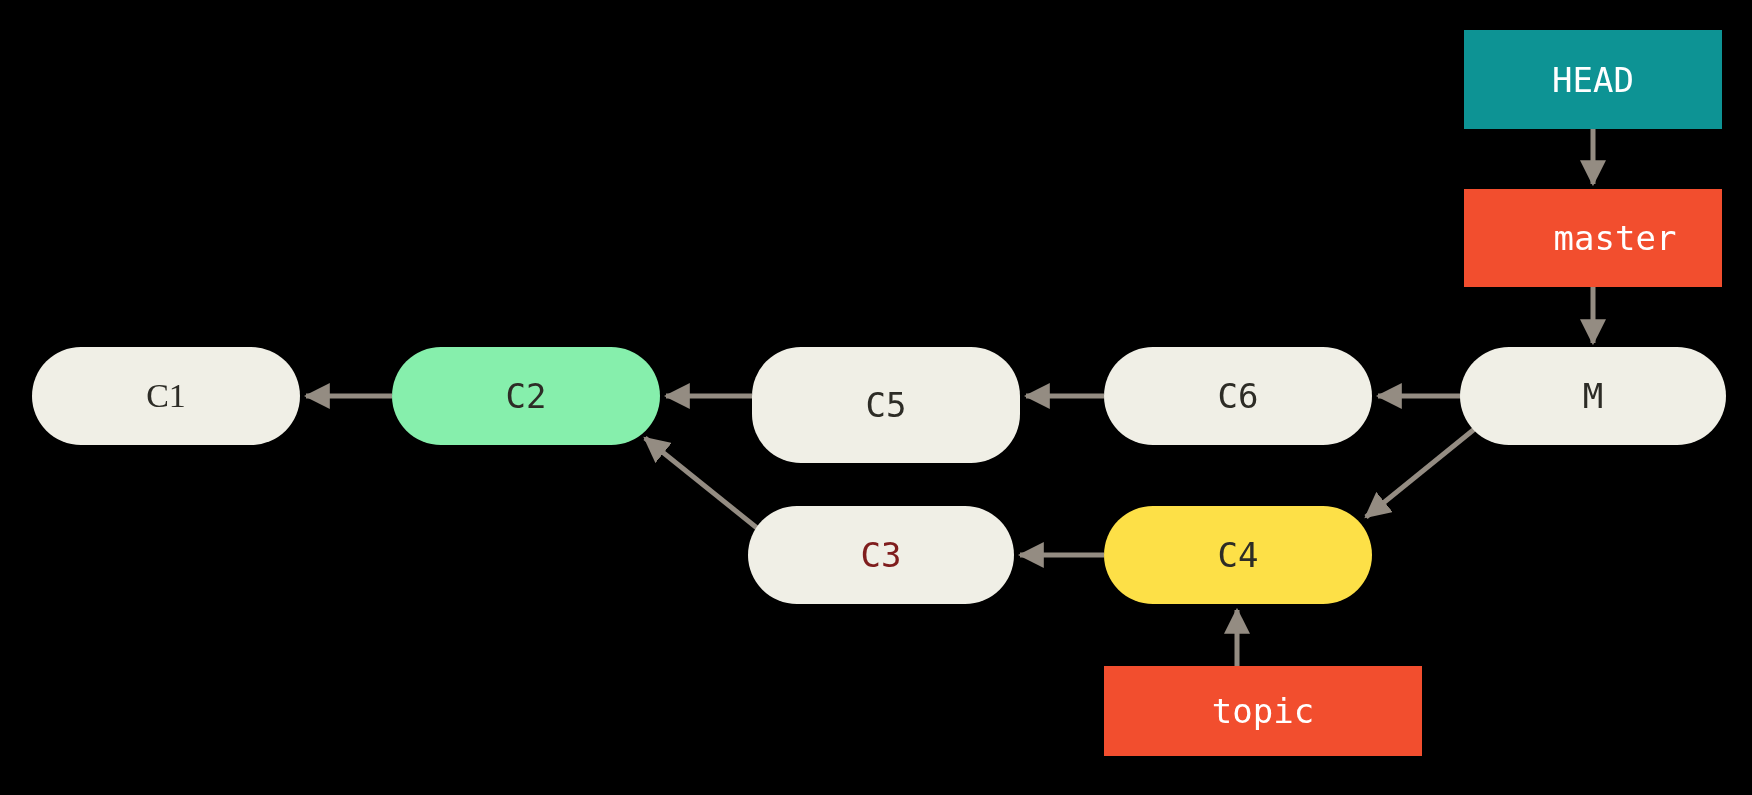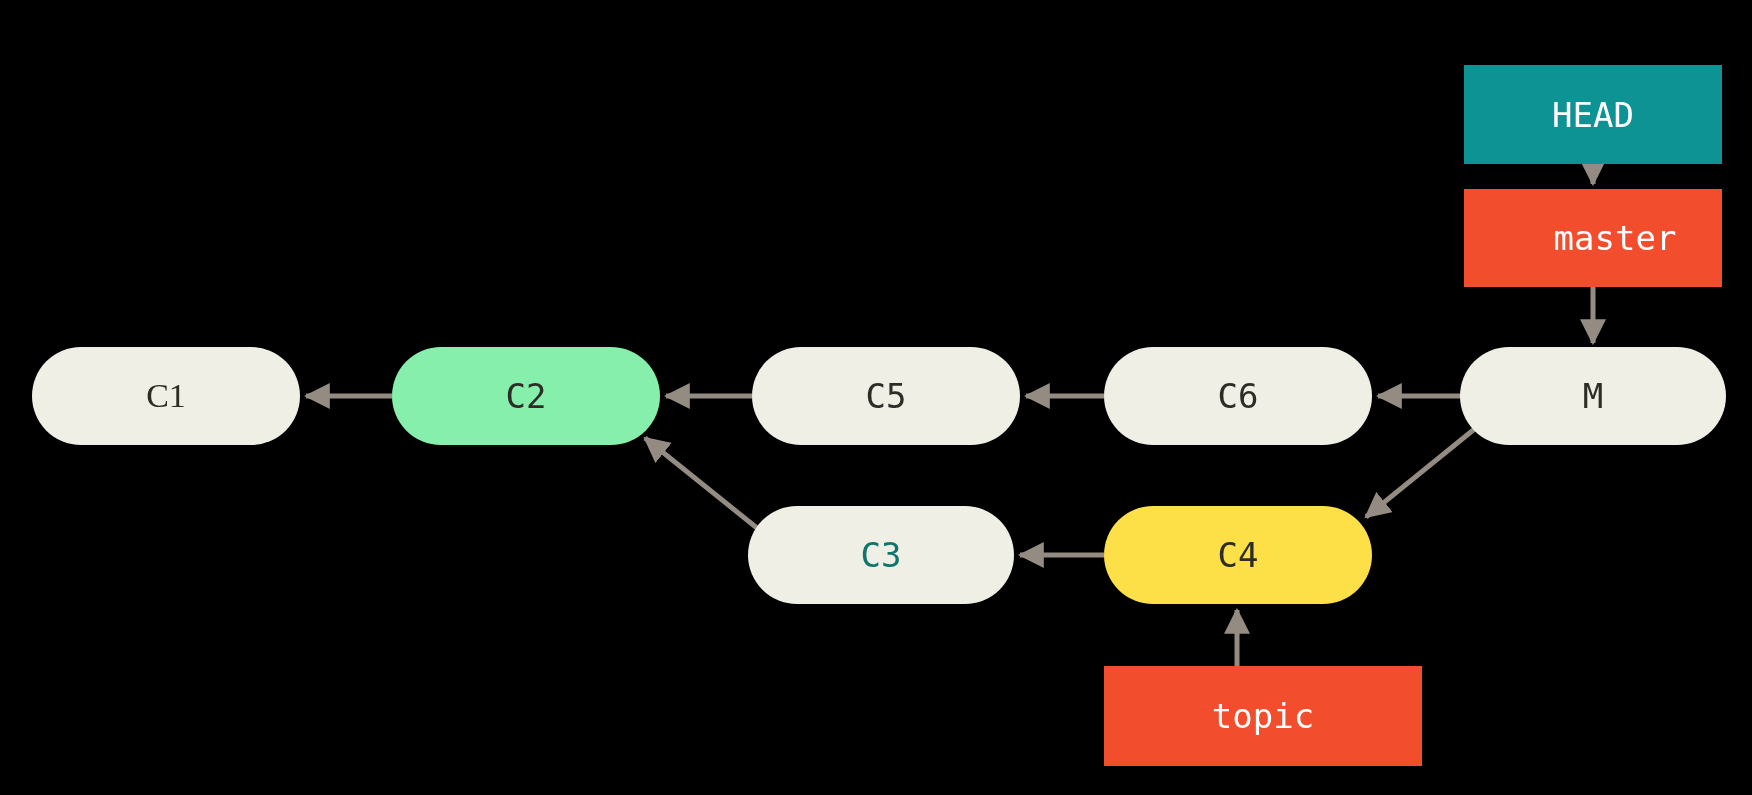--- a/index.html
+++ b/index.html
@@ -59,38 +59,38 @@
         <line x1="1237" y1="666" x2="1237" y2="610" stroke="#948c82" stroke-width="5" marker-end="url(#arrowhead)"></line>
       </g>
   </svg>
   <div id="nodes-layer">
       <div class="node node--commit" style="left: 32px; top: 347px; width: 268px; height: 98px; background: rgb(240, 239, 230);">
         <span class="node__label" style="color: rgb(45, 44, 38); font-family: Liberation Serif, serif;">C1</span>
       </div>
       <div class="node node--commit" style="left: 392px; top: 347px; width: 268px; height: 98px; background: #86efac;">
         <span class="node__label" style="color: rgb(45, 44, 38);">C2</span>
       </div>
-      <div class="node node--commit" style="left: 752px; top: 347px; width: 268px; height: 98px; background: rgb(240, 239, 230);">
+      <div class="node node--commit" style="left: 752px; top: 347px; width: 268px; height: 116px; background: rgb(240, 239, 230);">
         <span class="node__label" style="color: rgb(45, 44, 38);">C5</span>
       </div>
       <div class="node node--commit" style="left: 1104px; top: 347px; width: 268px; height: 98px; background: rgb(240, 239, 230); justify-content: center;">
         <span class="node__label" style="color: rgb(45, 44, 38);">C6</span>
       </div>
       <div class="node node--commit" style="left: 1460px; top: 347px; width: 266px; height: 98px; background: rgb(240, 239, 230);">
         <span class="node__label" style="color: rgb(45, 44, 38);">M</span>
       </div>
       <div class="node node--commit" style="left: 748px; top: 506px; width: 266px; height: 98px; background: rgb(240, 239, 230);">
-        <span class="node__label" style="color: #0f766e;">C3</span>
+        <span class="node__label" style="color: #7f1d1d;">C3</span>
       </div>
       <div class="node node--commit" style="left: 1104px; top: 506px; width: 268px; height: 98px; background: #fde047;">
         <span class="node__label" style="color: rgb(45, 44, 38);">C4</span>
       </div>
-      <div class="node node--ref" style="left: 1464px; top: 30px; width: 258px; height: 99px; background: rgb(13, 147, 148); margin-top: 35px;">
+      <div class="node node--ref" style="left: 1464px; top: 30px; width: 258px; height: 99px; background: rgb(13, 147, 148);">
         <span class="node__label" style="color: rgb(255, 255, 255);">HEAD</span>
       </div>
       <div class="node node--ref" style="left: 1464px; top: 189px; width: 258px; height: 98px; background: rgb(242, 78, 46); padding-left: 44px;">
         <span class="node__label" style="color: rgb(255, 255, 255);">master</span>
       </div>
-      <div class="node node--ref" style="left: 1104px; top: 666px; width: 318px; height: 100px; background: rgb(242, 78, 46);">
+      <div class="node node--ref" style="left: 1104px; top: 666px; width: 318px; height: 90px; background: rgb(242, 78, 46);">
         <span class="node__label" style="color: rgb(255, 255, 255);">topic</span>
       </div>
     </div>
 </div>
 
 </body></html>

